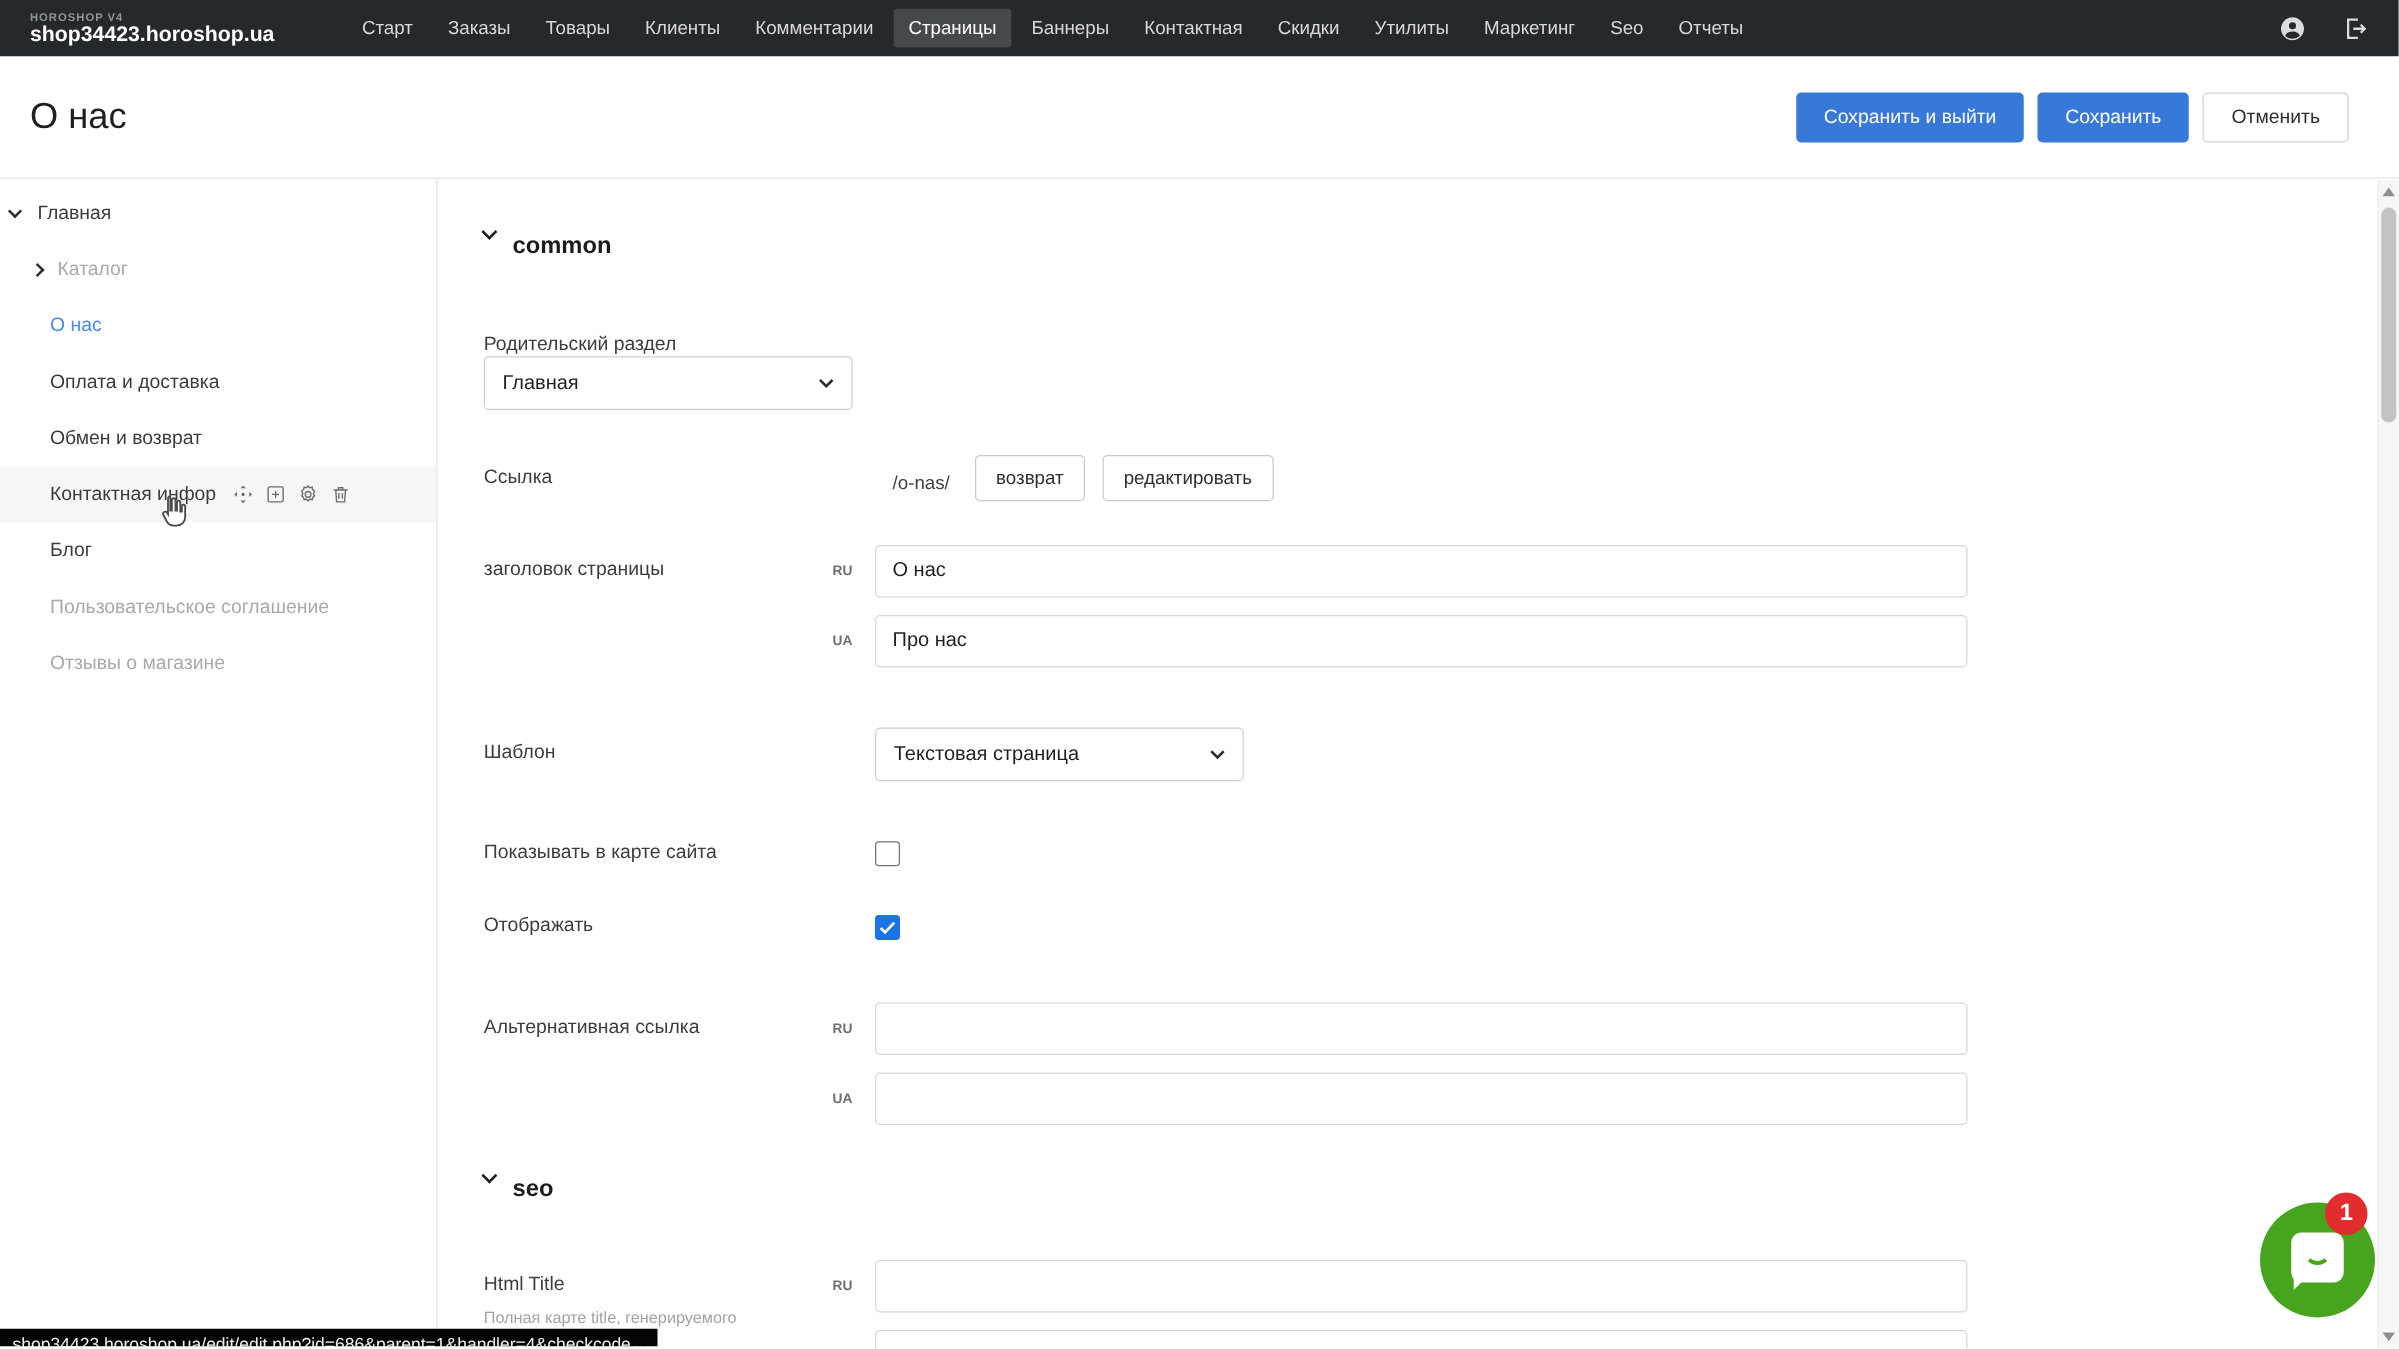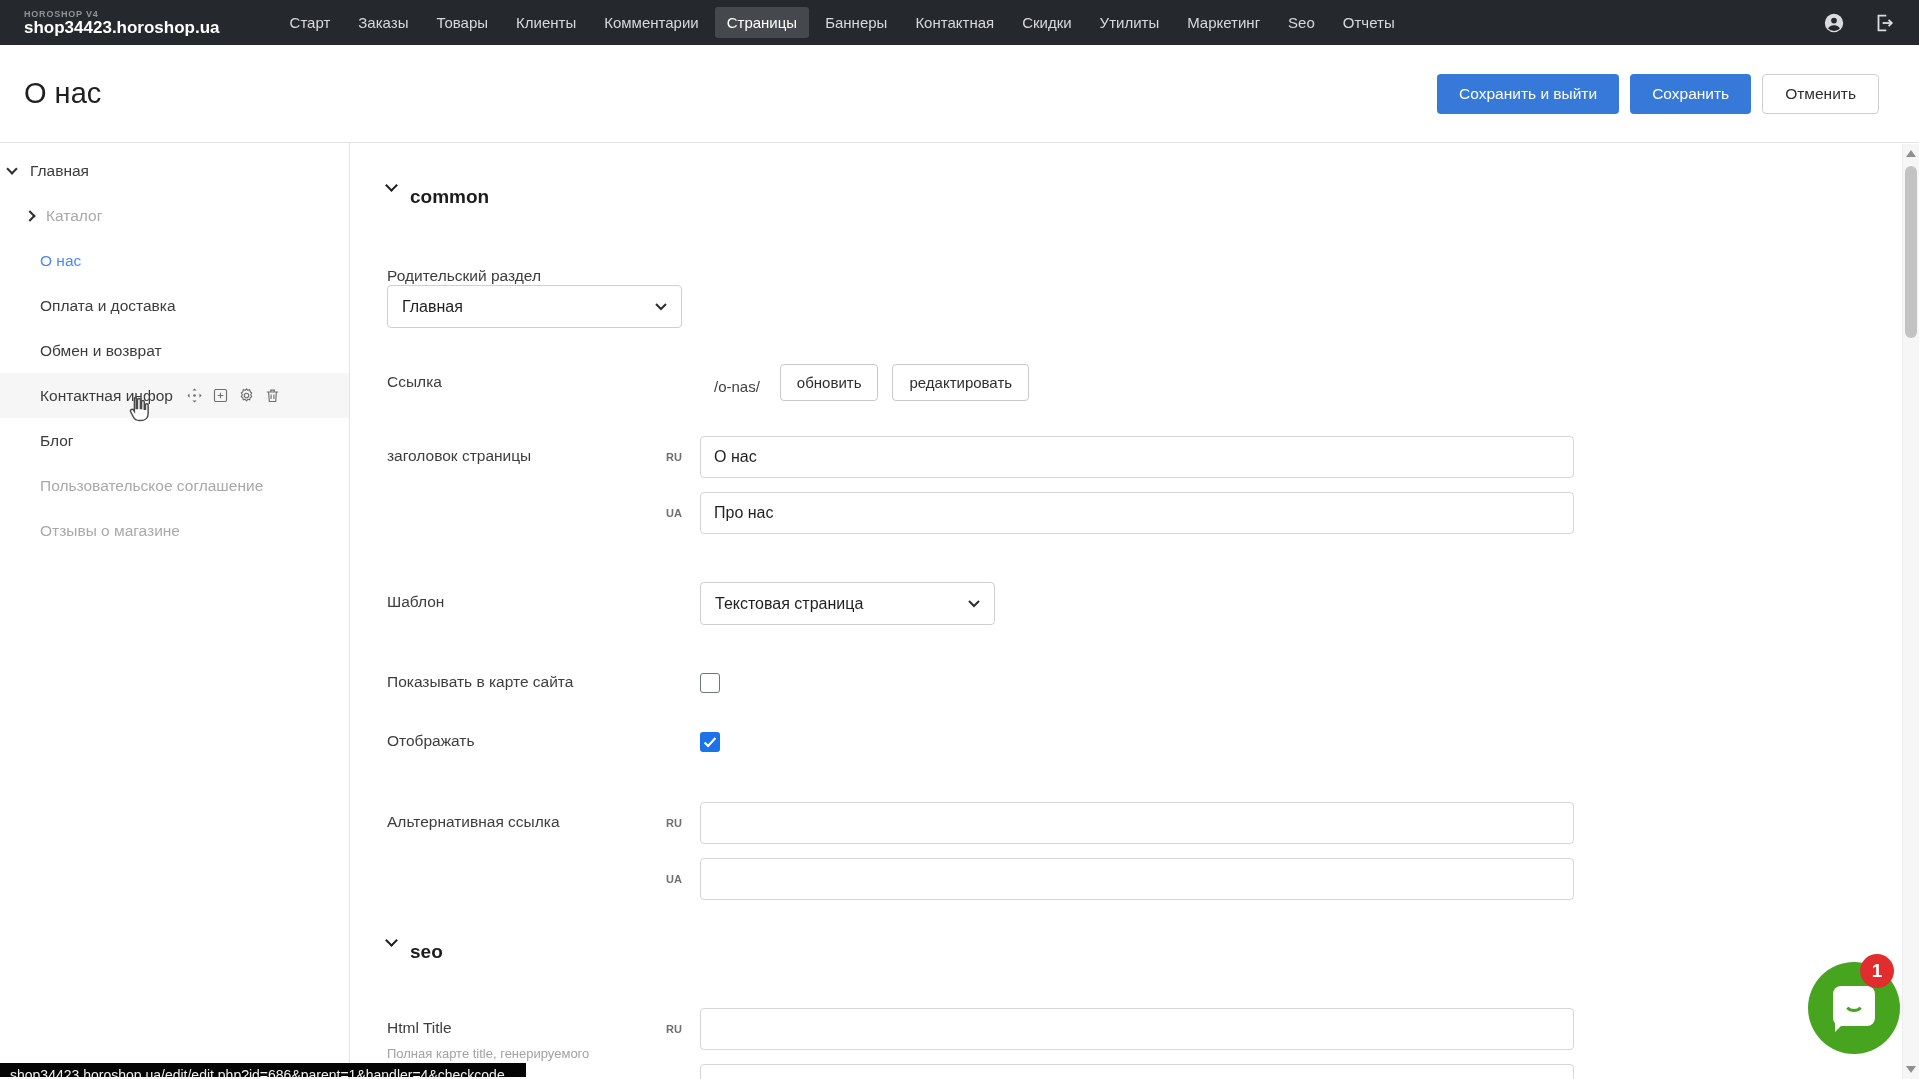--- a/index.html
+++ b/index.html
@@ -234,21 +234,21 @@
               <path d="M1 1l5 5 5-5"></path>
             </svg>
         </div>
       </div>
     </div>
 
     <div class="field-row mb35">
       <div class="field-label">Ссылка</div>
       <div class="field-control link-row">
         <span class="link-path">/o-nas/</span>
-        <button class="link-btn">обновить</button>
+        <button class="link-btn">возврат</button>
         <button class="link-btn">редактировать</button>
       </div>
     </div>
 
     <div class="field-row mb48">
       <div class="field-label">заголовок страницы</div>
       <div class="field-control">
         <div class="input-line">
           <span class="lang">RU</span>
           <input class="text-input" value="О нас" style="">

